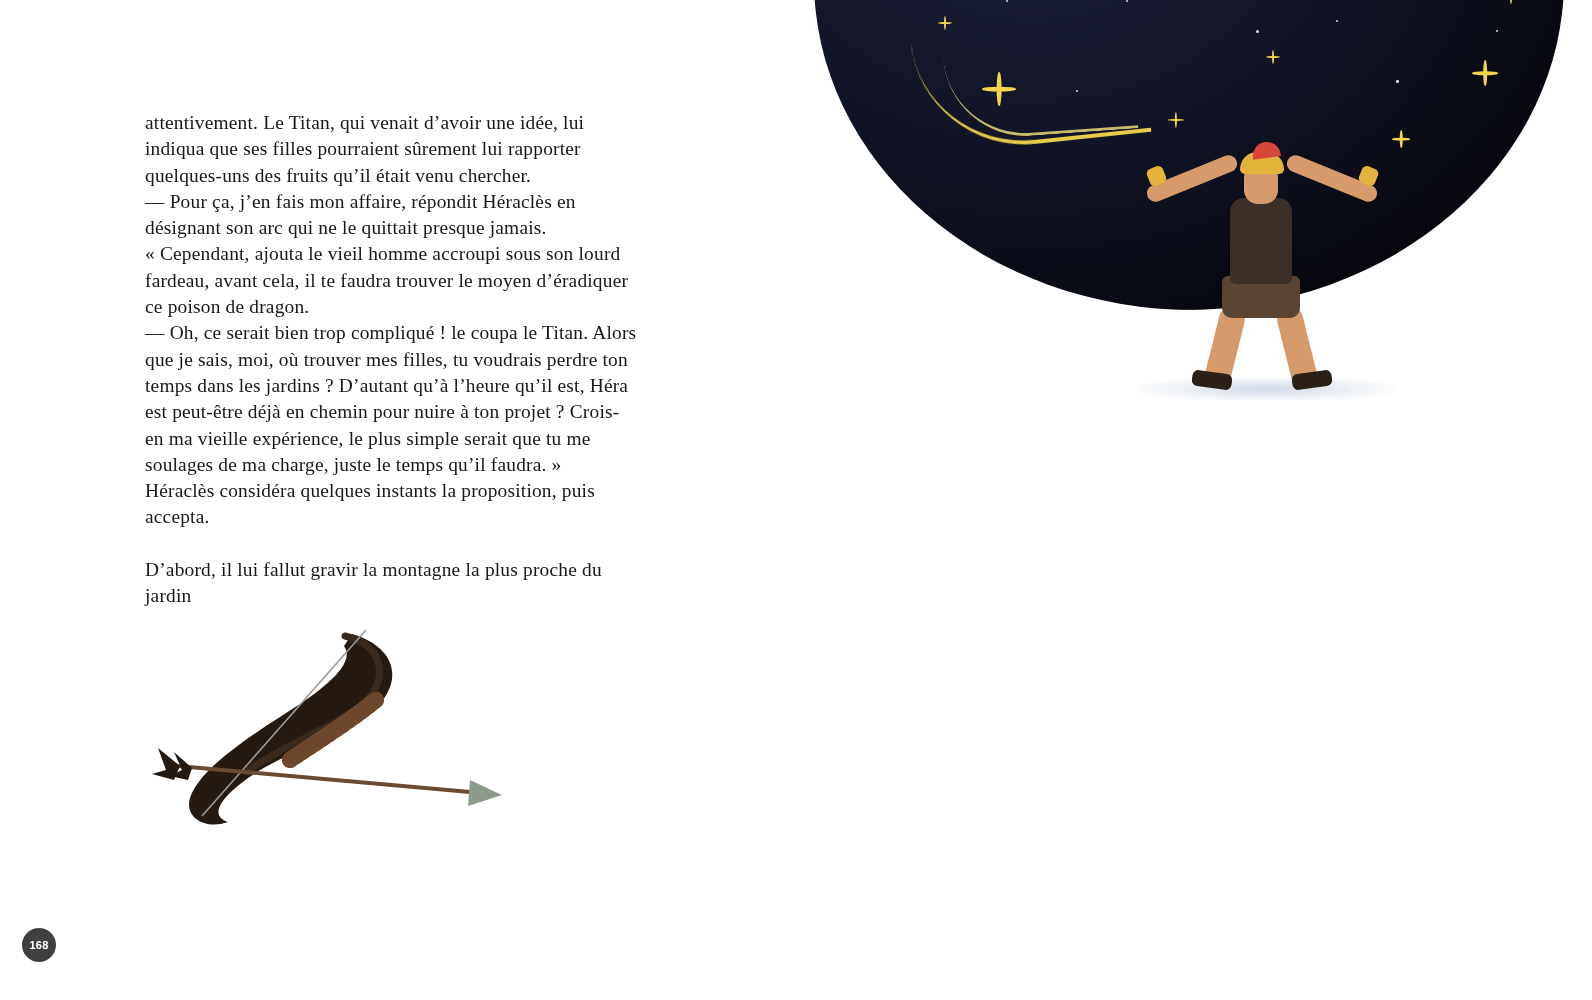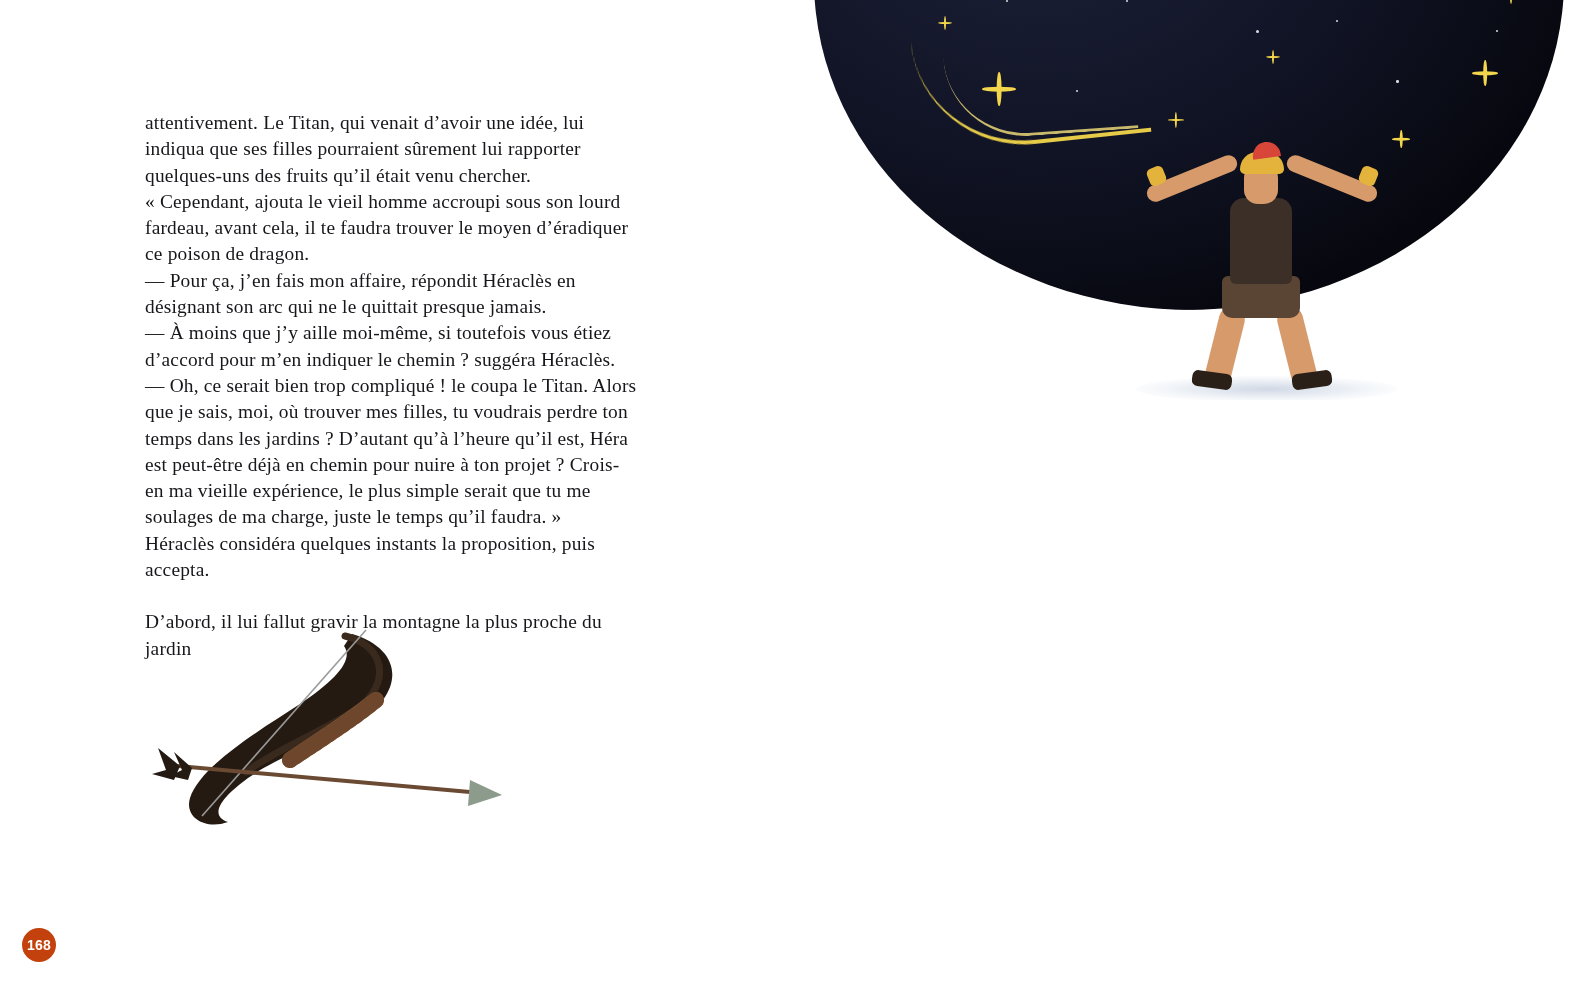--- a/index.html
+++ b/index.html
@@ -49,24 +49,24 @@
     top: 110px;
     width: 493px;
   }
 
   
   .folio {
     position: absolute;
     width: 34px;
     height: 34px;
     border-radius: 50%;
-    background: #c2410c;
+    background: #404040;
     color: #ffffff;
     font-family: "Liberation Sans", sans-serif;
-    font-size: 14px;
+    font-size: 11px;
     font-weight: 700;
     display: flex;
     align-items: center;
     justify-content: center;
     letter-spacing: 0.02em;
   }
   #folio-left  { left: 22px;   top: 928px; }
 
   
   .illus-sky {
@@ -207,23 +207,22 @@
 </style>
 </head>
 <body>
 
 <div class="spread">
 
   <div class="page page-left">
 
     <div class="text-col" id="left-text">
       <p>attentivement. Le Titan, qui venait d’avoir une idée, lui indiqua que ses filles pourraient sûrement lui rapporter quelques-uns des fruits qu’il était venu chercher.</p>
+      <p>— Pour ça, j’en fais mon affaire, répondit Héraclès en désignant son arc qui ne le quittait presque jamais.</p>
       <p>« Cependant, ajouta le vieil homme accroupi sous son lourd fardeau, avant cela, il te faudra trouver le moyen d’éradiquer ce poison de dragon.</p>
-      <p>— Pour ça, j’en fais mon affaire, répondit Héraclès en désignant son arc qui ne le quittait presque jamais.</p>
-      <p>— À moins que j’y aille moi-même, si toutefois vous étiez d’accord pour m’en indiquer le chemin ? suggéra Héraclès.</p>
       <p>— Oh, ce serait bien trop compliqué ! le coupa le Titan. Alors que je sais, moi, où trouver mes filles, tu voudrais perdre ton temps dans les jardins ? D’autant qu’à l’heure qu’il est, Héra est peut-être déjà en chemin pour nuire à ton projet ? Crois-en ma vieille expérience, le plus simple serait que tu me soulages de ma charge, juste le temps qu’il faudra. »</p>
       <p>Héraclès considéra quelques instants la proposition, puis accepta.</p>
       <p class="gap">D’abord, il lui fallut gravir la montagne la plus proche du jardin</p>
     </div>
 
     <div class="illus-bow">
       <svg width="380" height="230" viewBox="0 0 380 230" xmlns="http://www.w3.org/2000/svg" aria-hidden="true">
 
         <path d="M212 14 C 252 26, 262 54, 243 80 C 222 110, 150 128, 108 158 C 78 180, 70 196, 88 202 C 66 210, 44 198, 50 178 C 60 146, 120 110, 160 84 C 196 60, 214 40, 204 26 Z" fill="#241a12"></path>
         <path d="M205 16 C 238 24, 248 50, 232 74 C 214 100, 146 122, 106 152" stroke="#3a2a1d" stroke-width="7" fill="none" stroke-linecap="round"></path>

